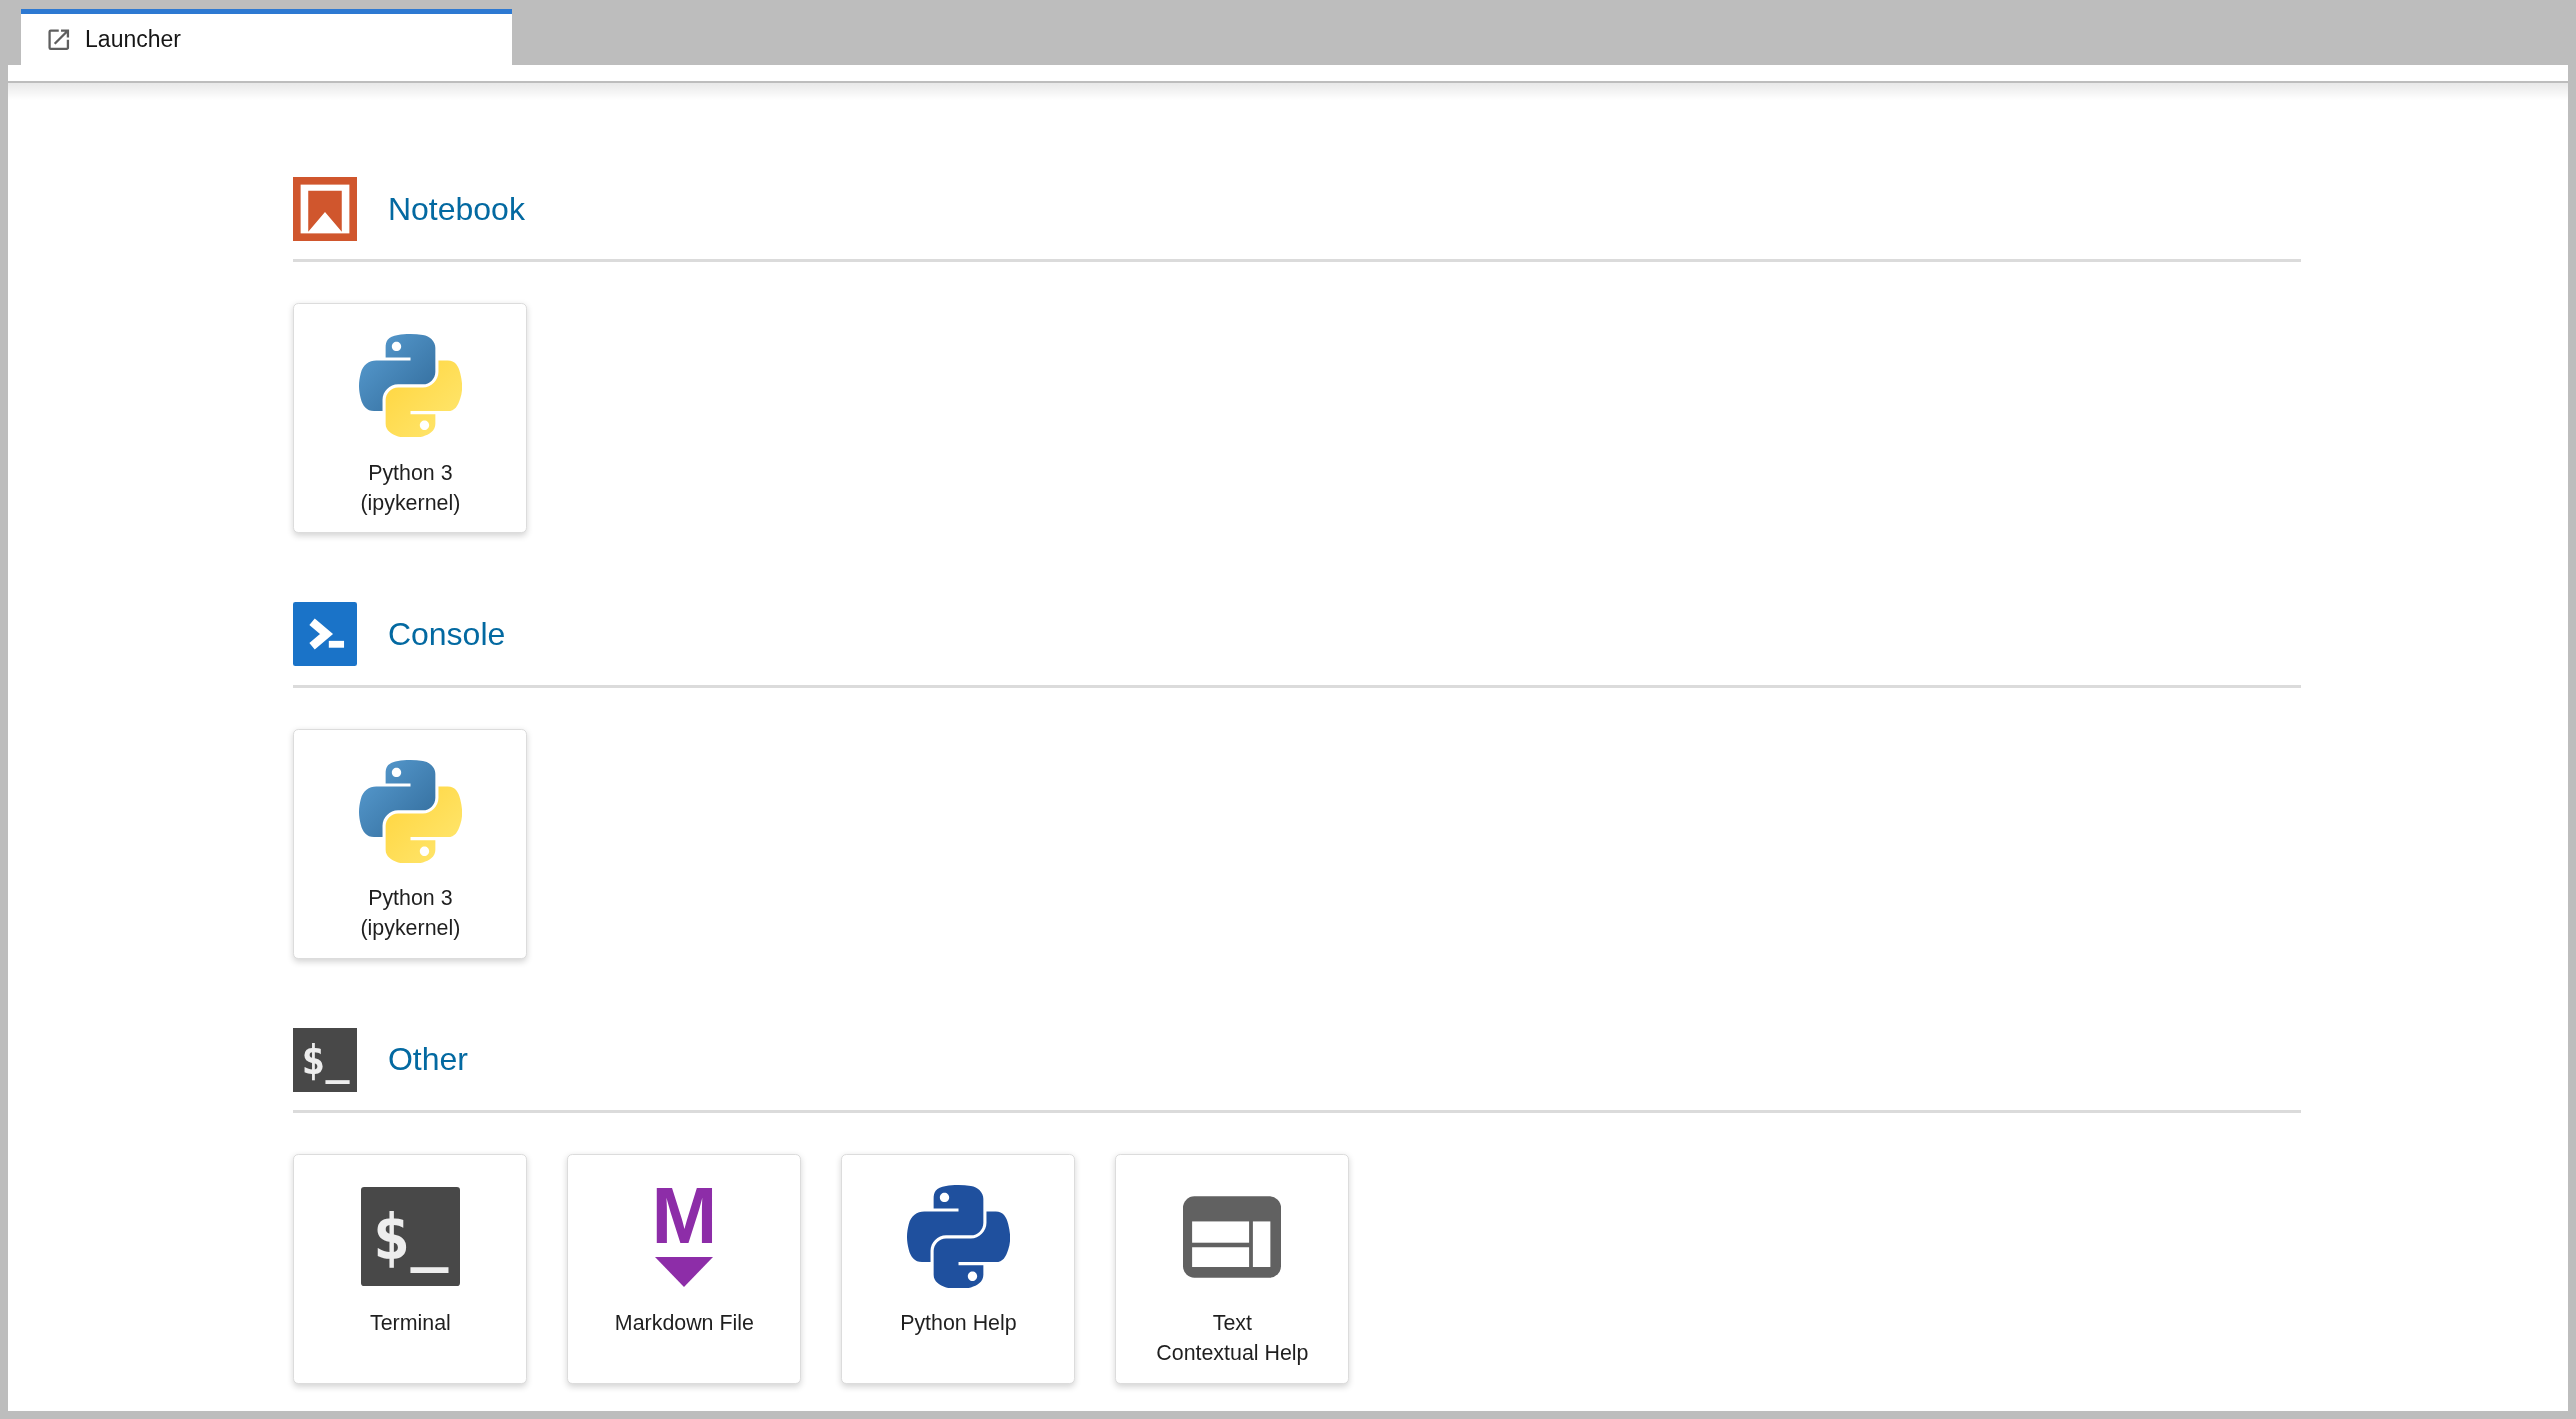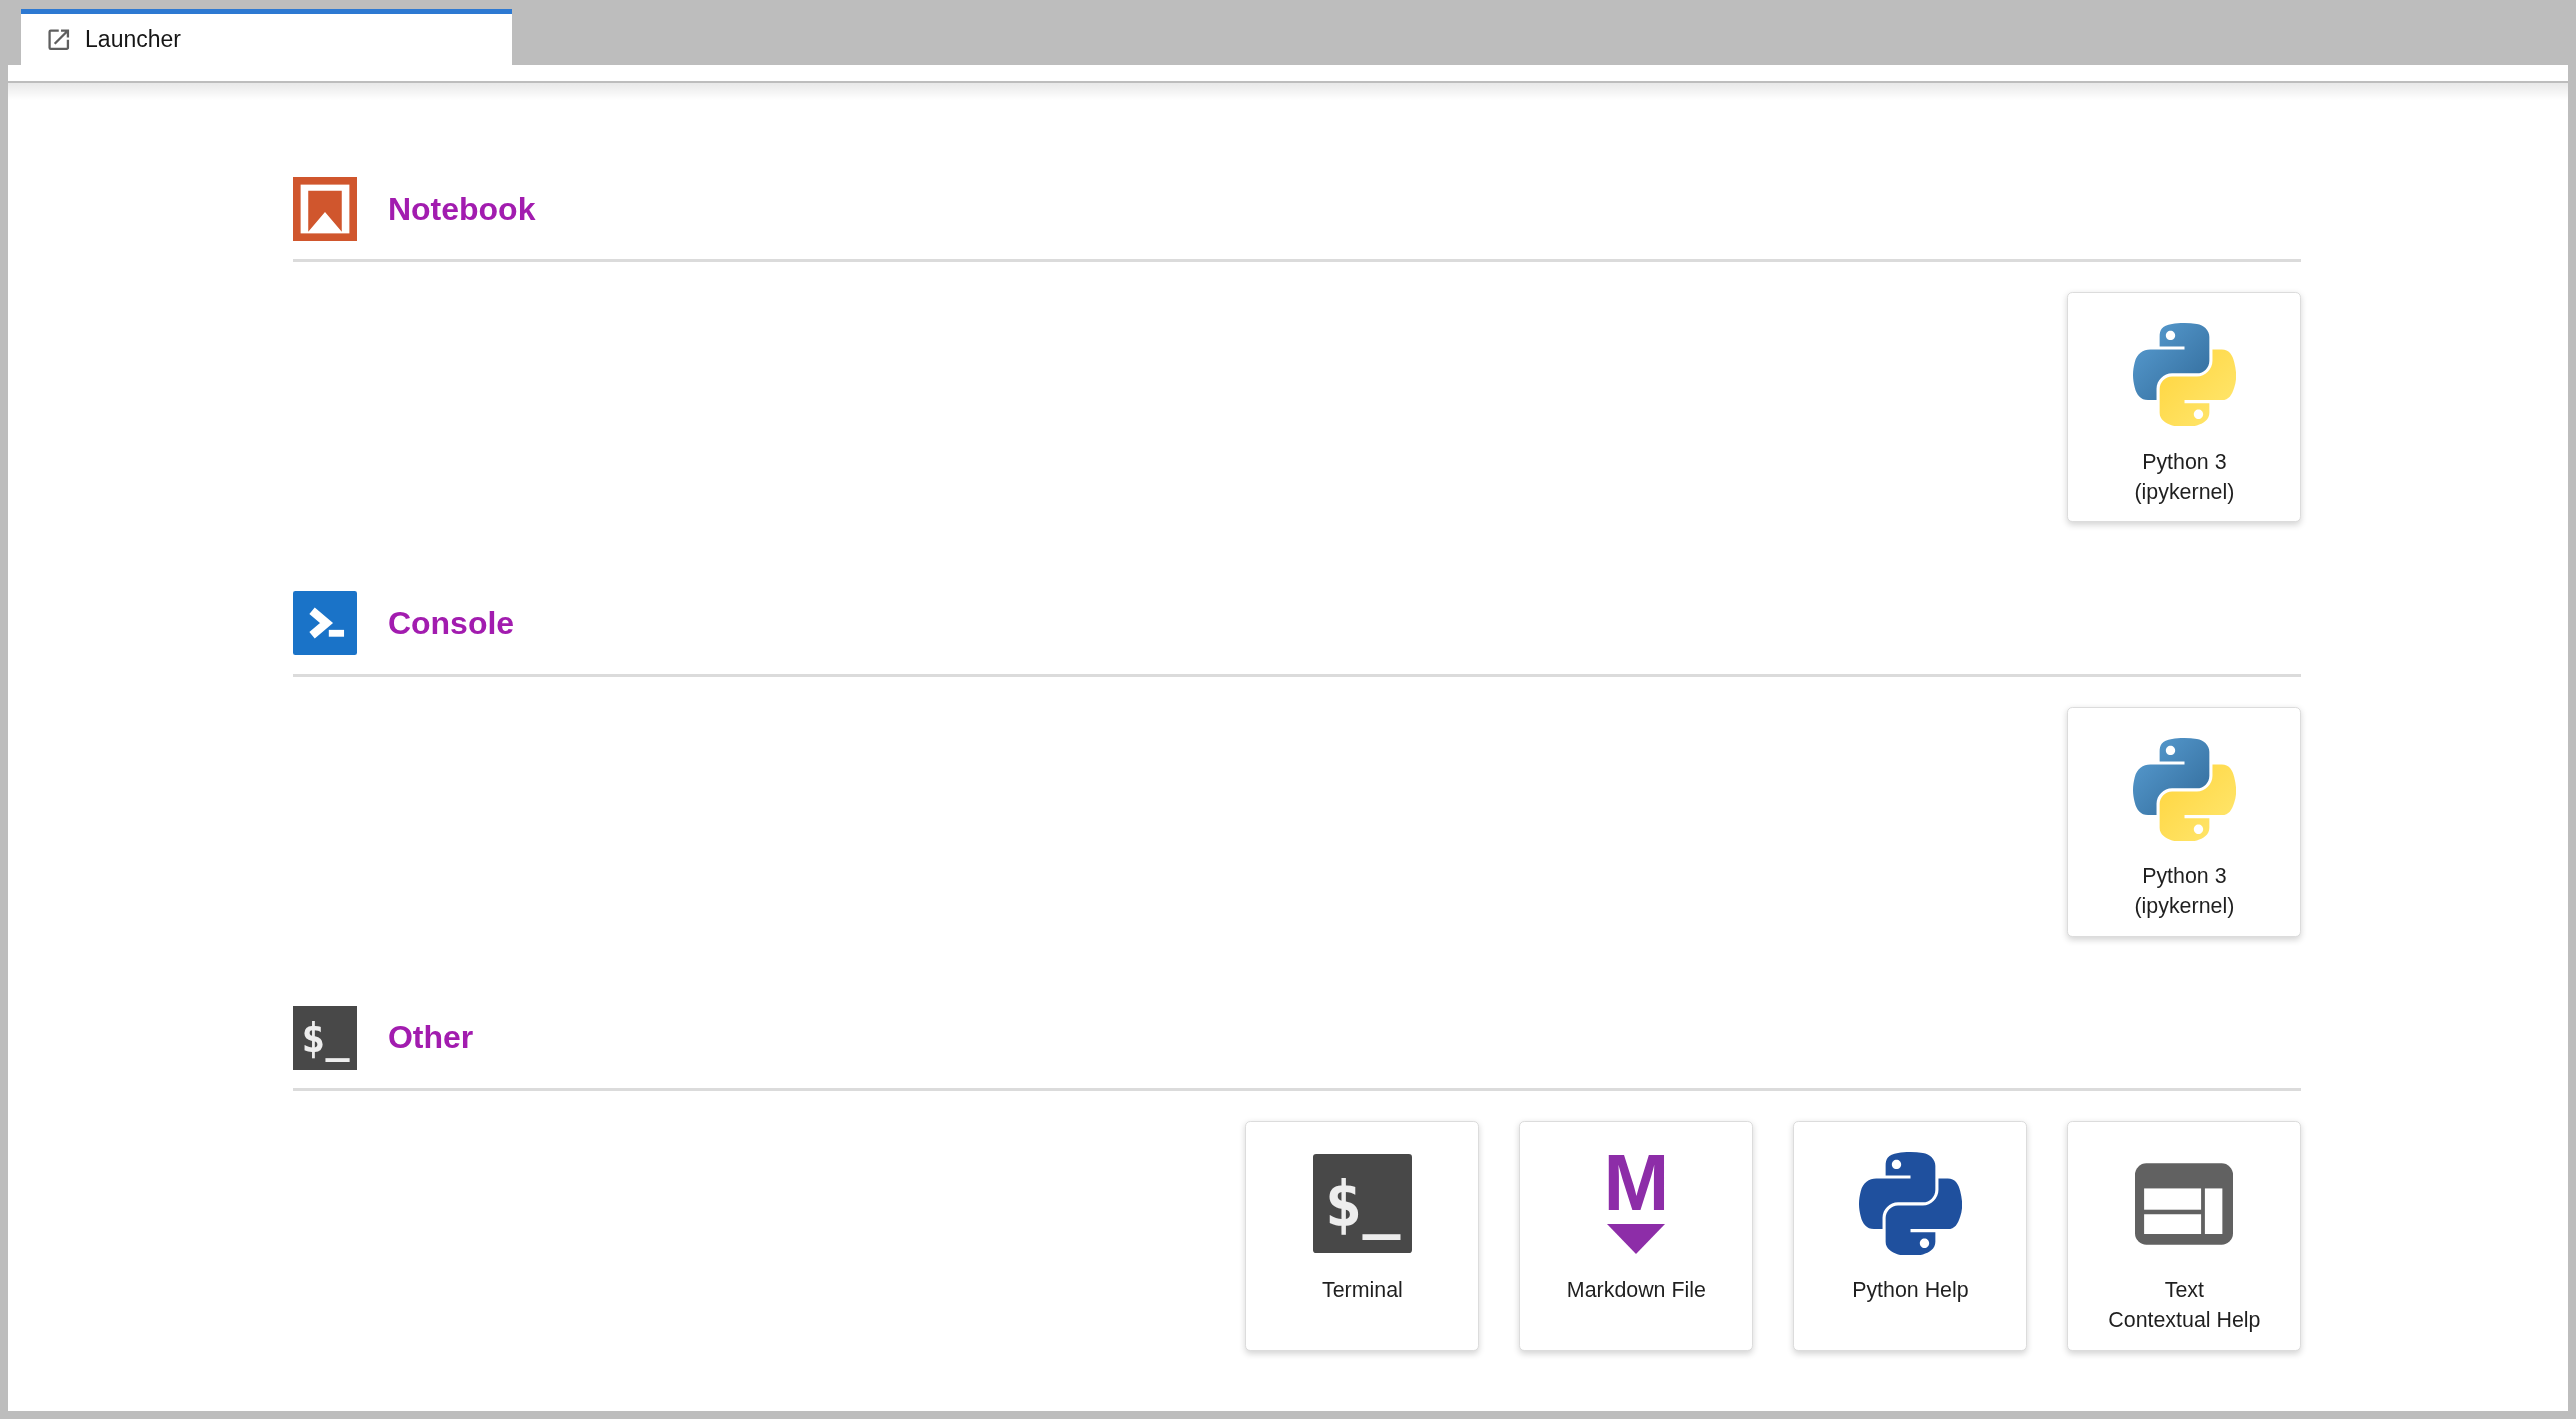--- a/index.html
+++ b/index.html
@@ -22,24 +22,24 @@
     background:linear-gradient(rgba(0,0,0,0.09),rgba(0,0,0,0));}
 
   .content{margin-left:285px;width:2008px;padding-top:112px;}
 
   .launcher-section{margin-bottom:69px;}
   .section-header{display:flex;align-items:center;gap:30.5px;height:64px;}
   .section-icon{width:64px;height:64px;flex:0 0 auto;display:flex;
     align-items:center;justify-content:center;}
   .section-icon.dark{background:#484848;color:#ededed;
     font-family:"DejaVu Sans Mono",monospace;font-weight:bold;font-size:40px;}
-  .section-title{font-size:32px;font-weight:700;color:#a21caf;margin:0;}
+  .section-title{font-size:32px;font-weight:400;color:#0369a1;margin:0;}
   .divider{margin-top:18.3px;border-bottom:3.1px solid #dbdbdb;}
 
-  .cards{display:flex;gap:40px;padding-top:30px;justify-content:flex-end;}
+  .cards{display:flex;gap:40px;padding-top:41px;}
   .card{width:234px;height:230px;box-sizing:border-box;background:#fff;
     border:1.5px solid #dcdcdc;border-radius:5.3px;
     box-shadow:0 2.3px 6.1px rgba(0,0,0,0.17);
     display:flex;flex-direction:column;align-items:center;padding-top:28px;cursor:pointer;}
   .card-iconbox{height:107px;display:flex;align-items:center;justify-content:center;}
   .card-label{margin-top:18.3px;text-align:center;font-size:21.4px;line-height:30px;color:#1f1f1f;}
   .card-label span{display:block;}
 
   
   .term-icon{width:99px;height:99px;background:#484848;border-radius:3.1px;color:#ededed;

